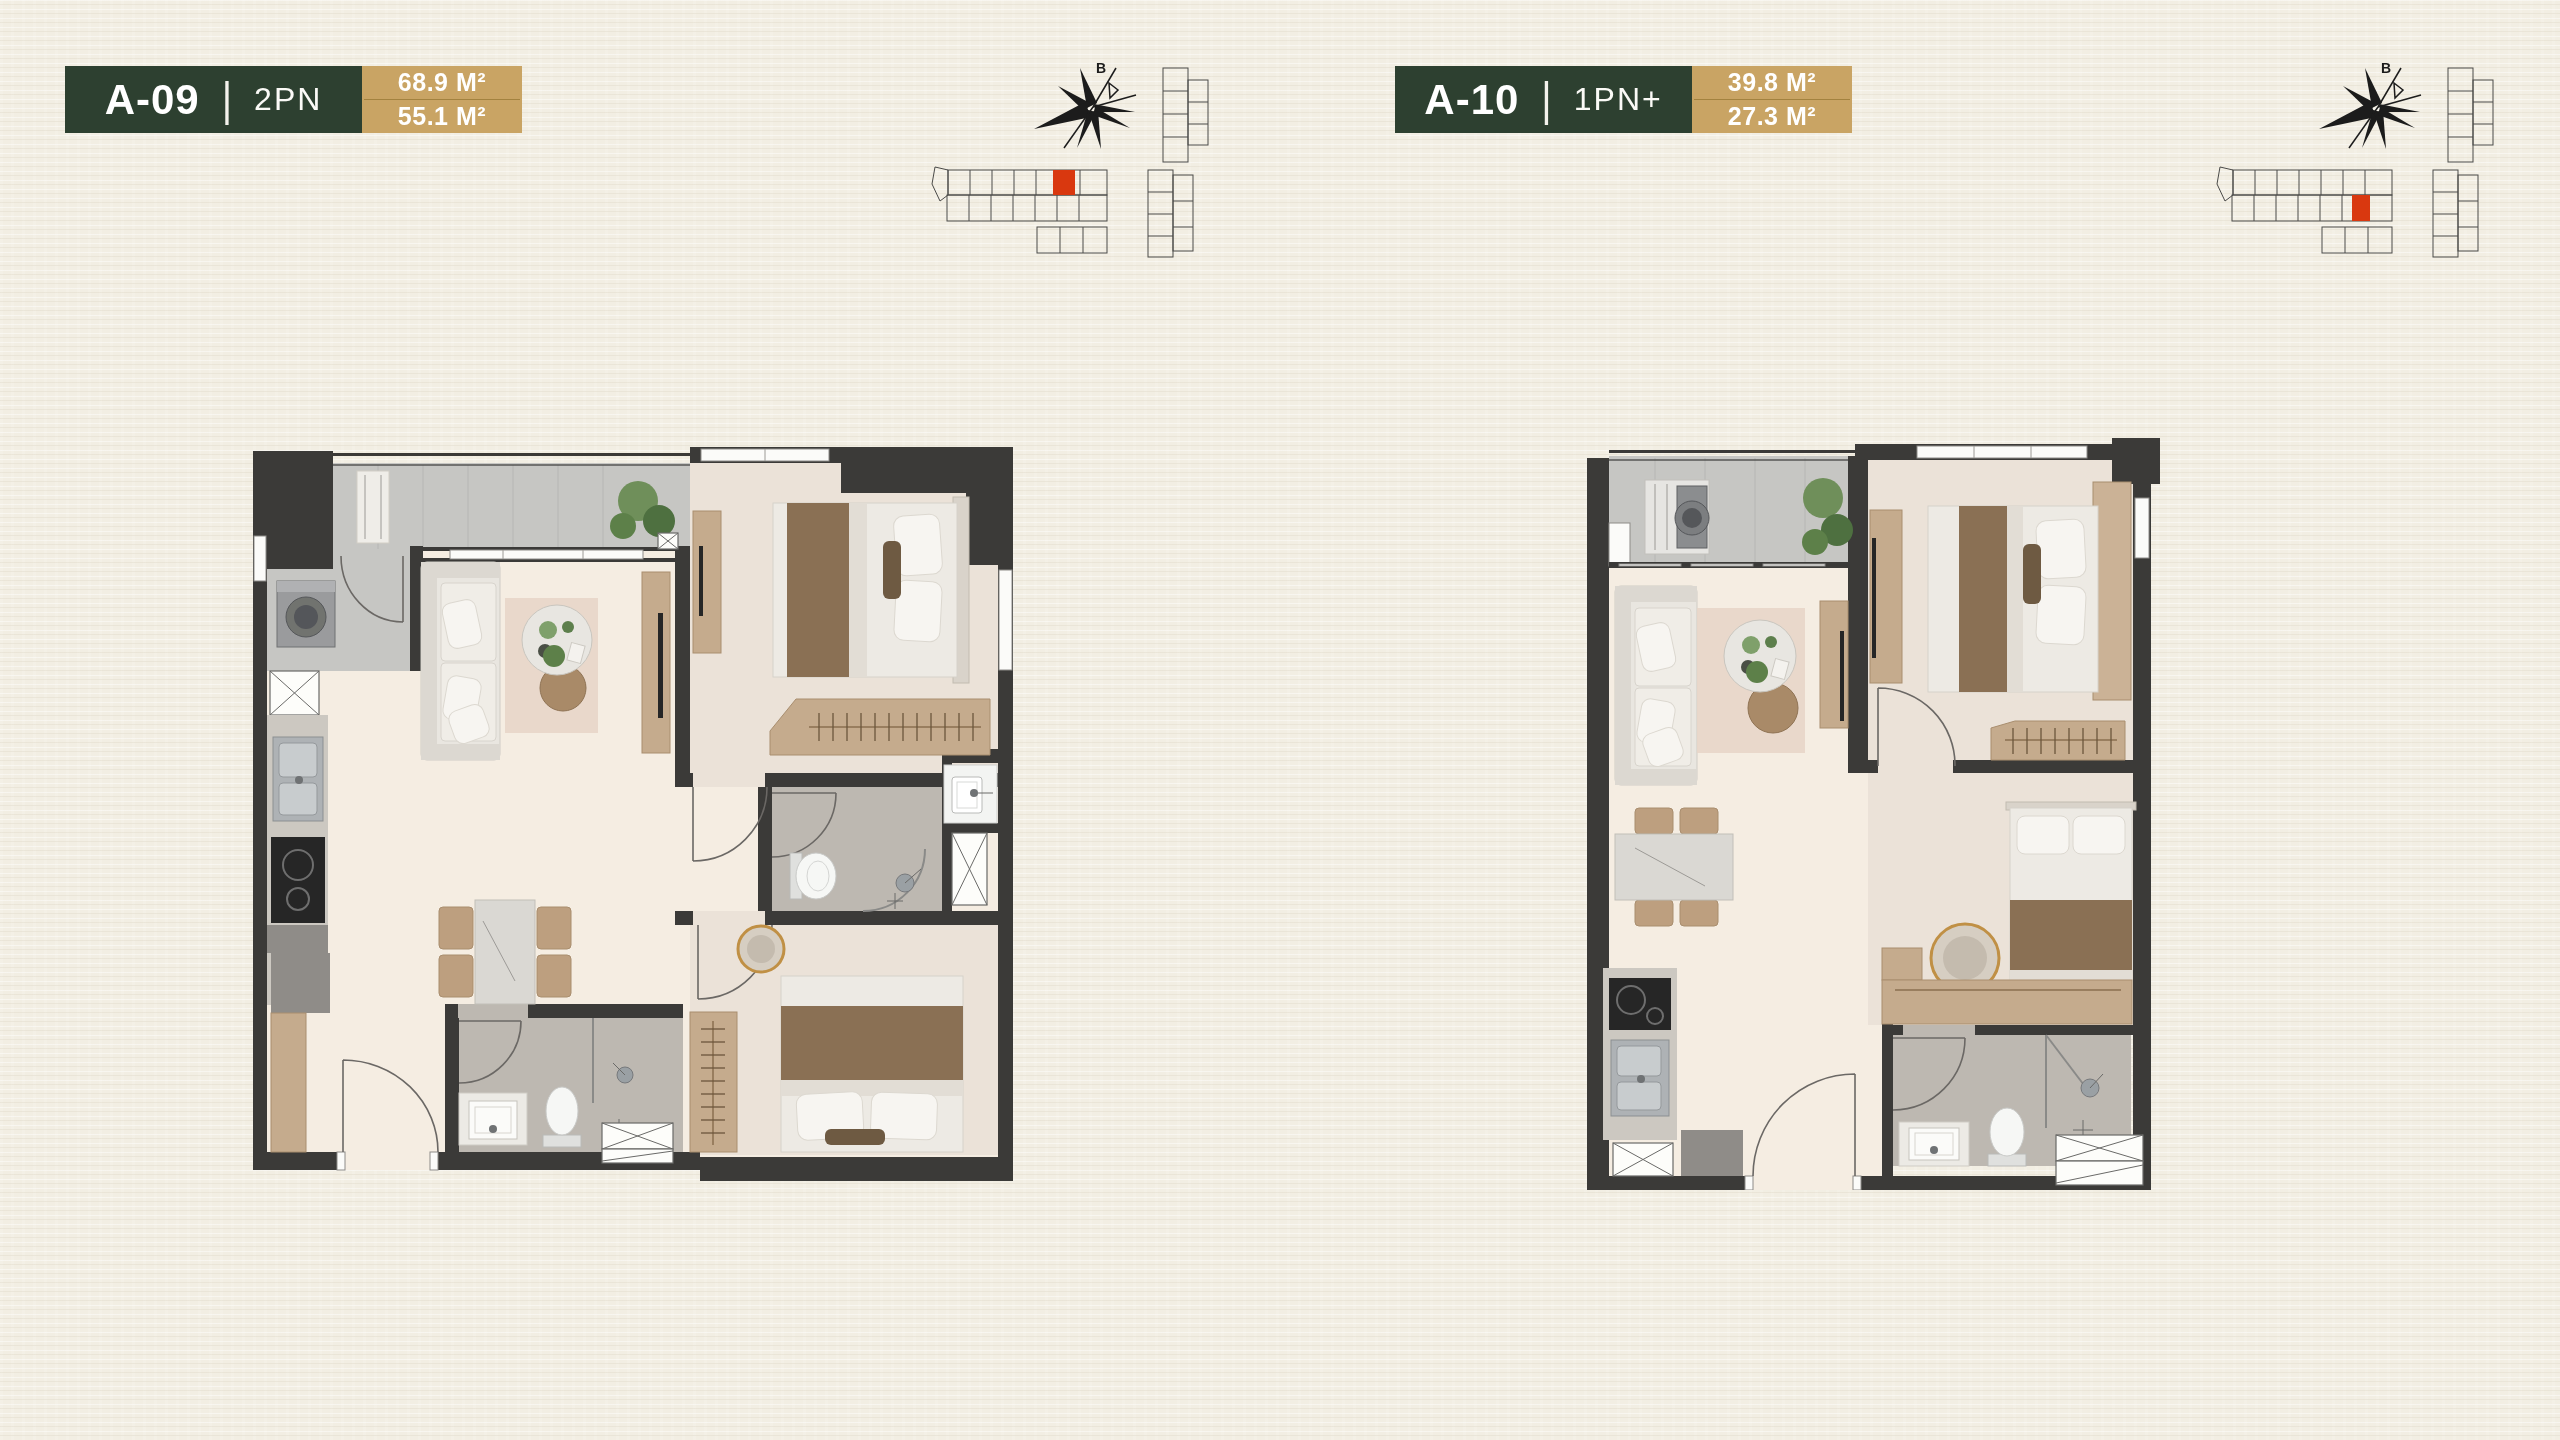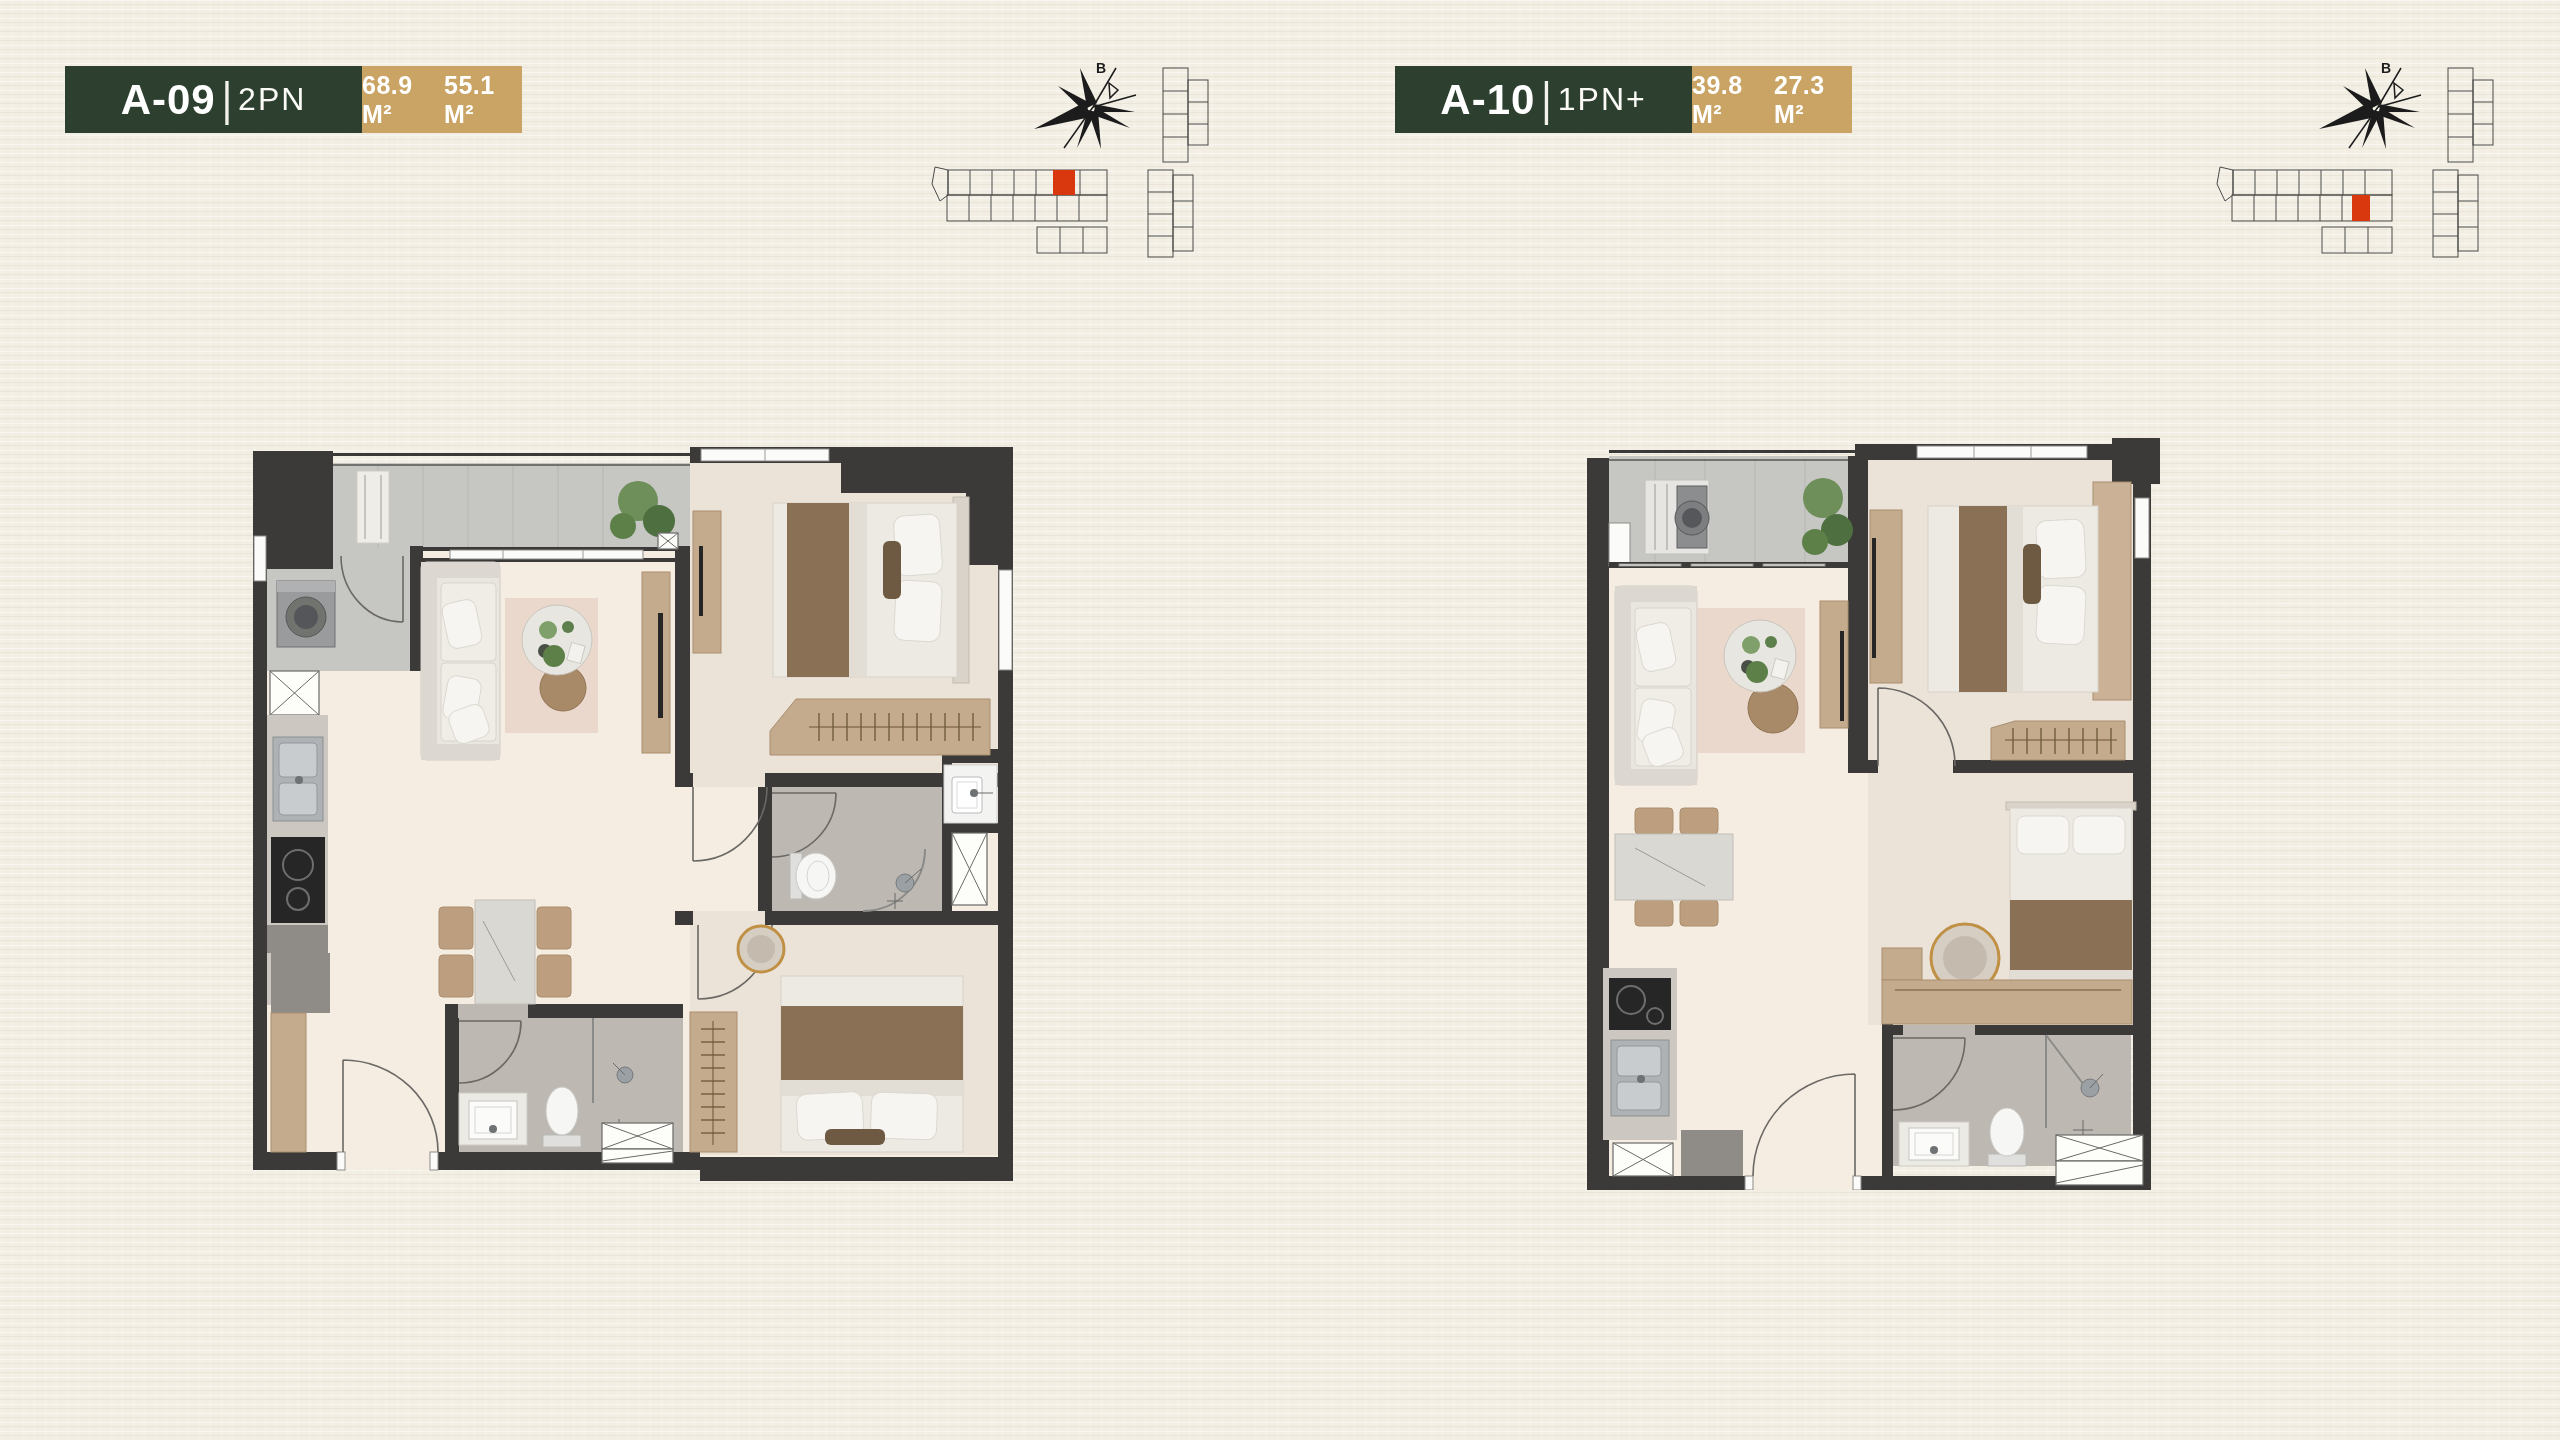--- a/index.html
+++ b/index.html
@@ -10,28 +10,28 @@
   }
   .paper-texture{
     position:absolute;inset:0;pointer-events:none;
     background:
       repeating-linear-gradient(180deg, rgba(255,255,255,.45) 0 1px, rgba(0,0,0,0) 1px 4px, rgba(221,214,197,.38) 4px 5px, rgba(0,0,0,0) 5px 9px),
       repeating-linear-gradient(90deg, rgba(255,255,255,.12) 0 3px, rgba(0,0,0,0) 3px 11px);
   }
   .badge{position:absolute;top:66px;height:67px;display:flex;}
   .badge-left{
     background:#2d4030;color:#fff;display:flex;align-items:center;justify-content:center;
-    width:297px;height:67px;gap:6px;text-align:center;
+    width:297px;height:67px;gap:22px;text-align:center;
   }
   .badge-code{font-size:42px;font-weight:700;letter-spacing:1px;}
   .badge-divider{font-size:40px;font-weight:200;color:#f4f2ec;transform:scaleY(1.15);}
   .badge-type{font-size:32px;font-weight:400;letter-spacing:2px;color:#fbfaf7;}
   .badge-right{
     background:#c9a464;color:#fff;width:160px;height:67px;
-    display:flex;flex-direction:row;
+    display:flex;flex-direction:column;
   }
   .area-line{flex:1;display:flex;align-items:center;justify-content:center;
     font-size:25px;font-weight:700;letter-spacing:.5px;}
   .area-sep{height:1px;background:#a3823f;margin:0 2px;}
   .keyplan{position:absolute;width:280px;height:215px;}
   .kp1{left:930px;top:55px;}
   .kp2{left:2215px;top:55px;}
   .floorplan{position:absolute;}
   .fp1{left:253px;top:441px;width:760px;height:740px;}
   .fp2{left:1585px;top:438px;width:575px;height:752px;}

